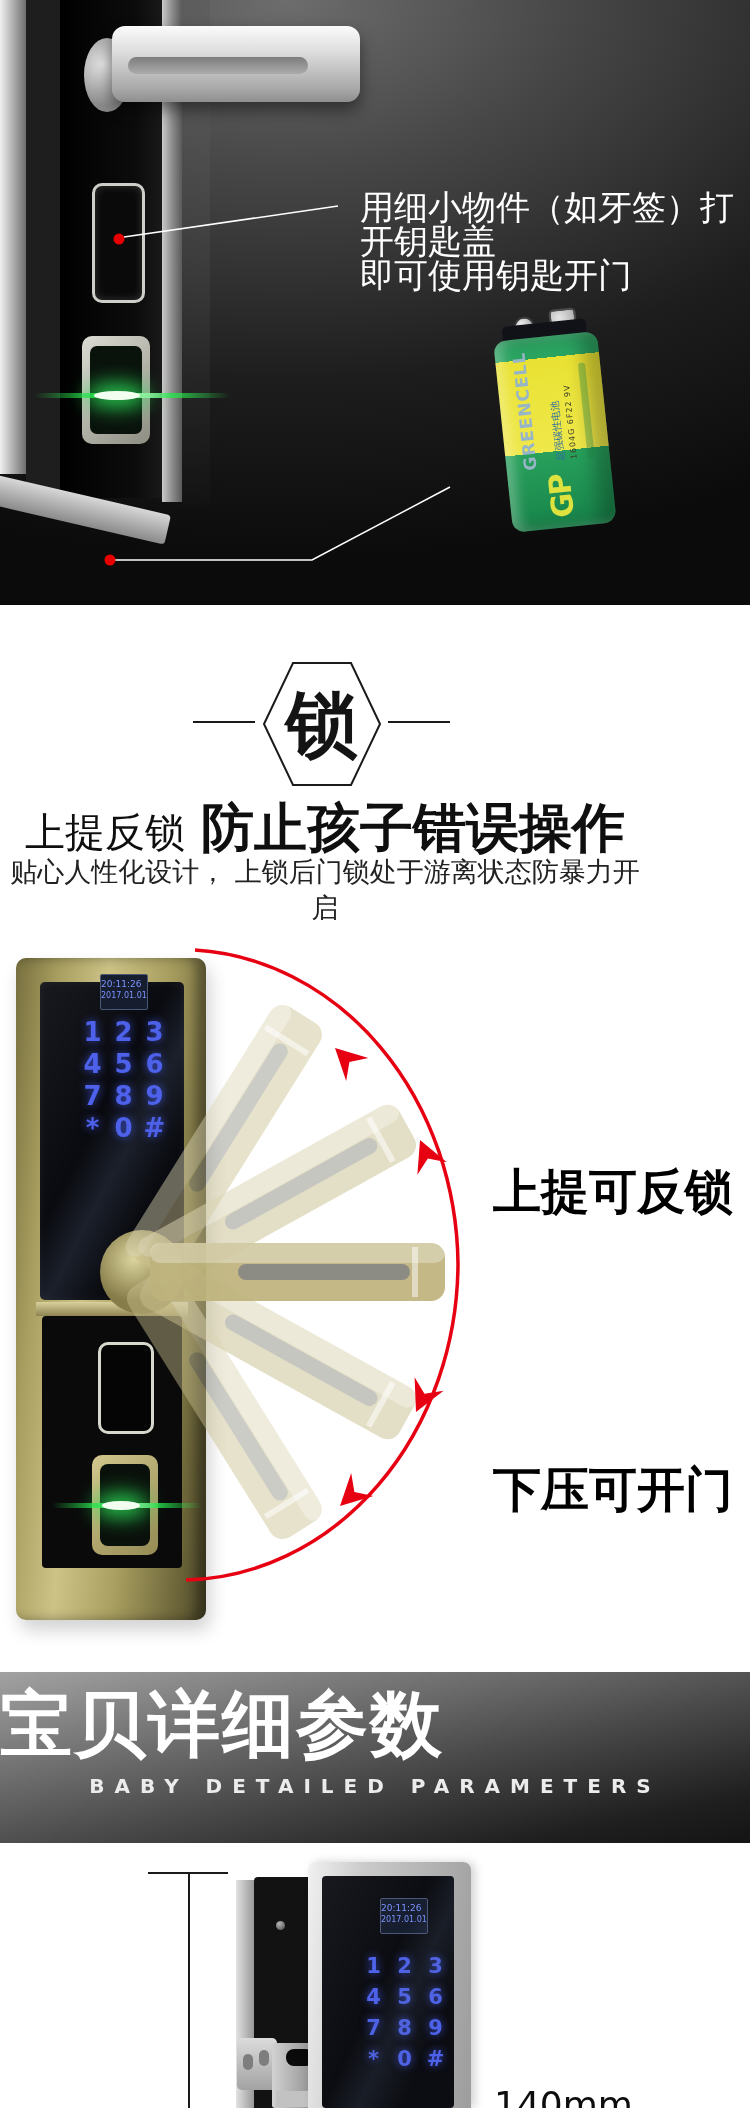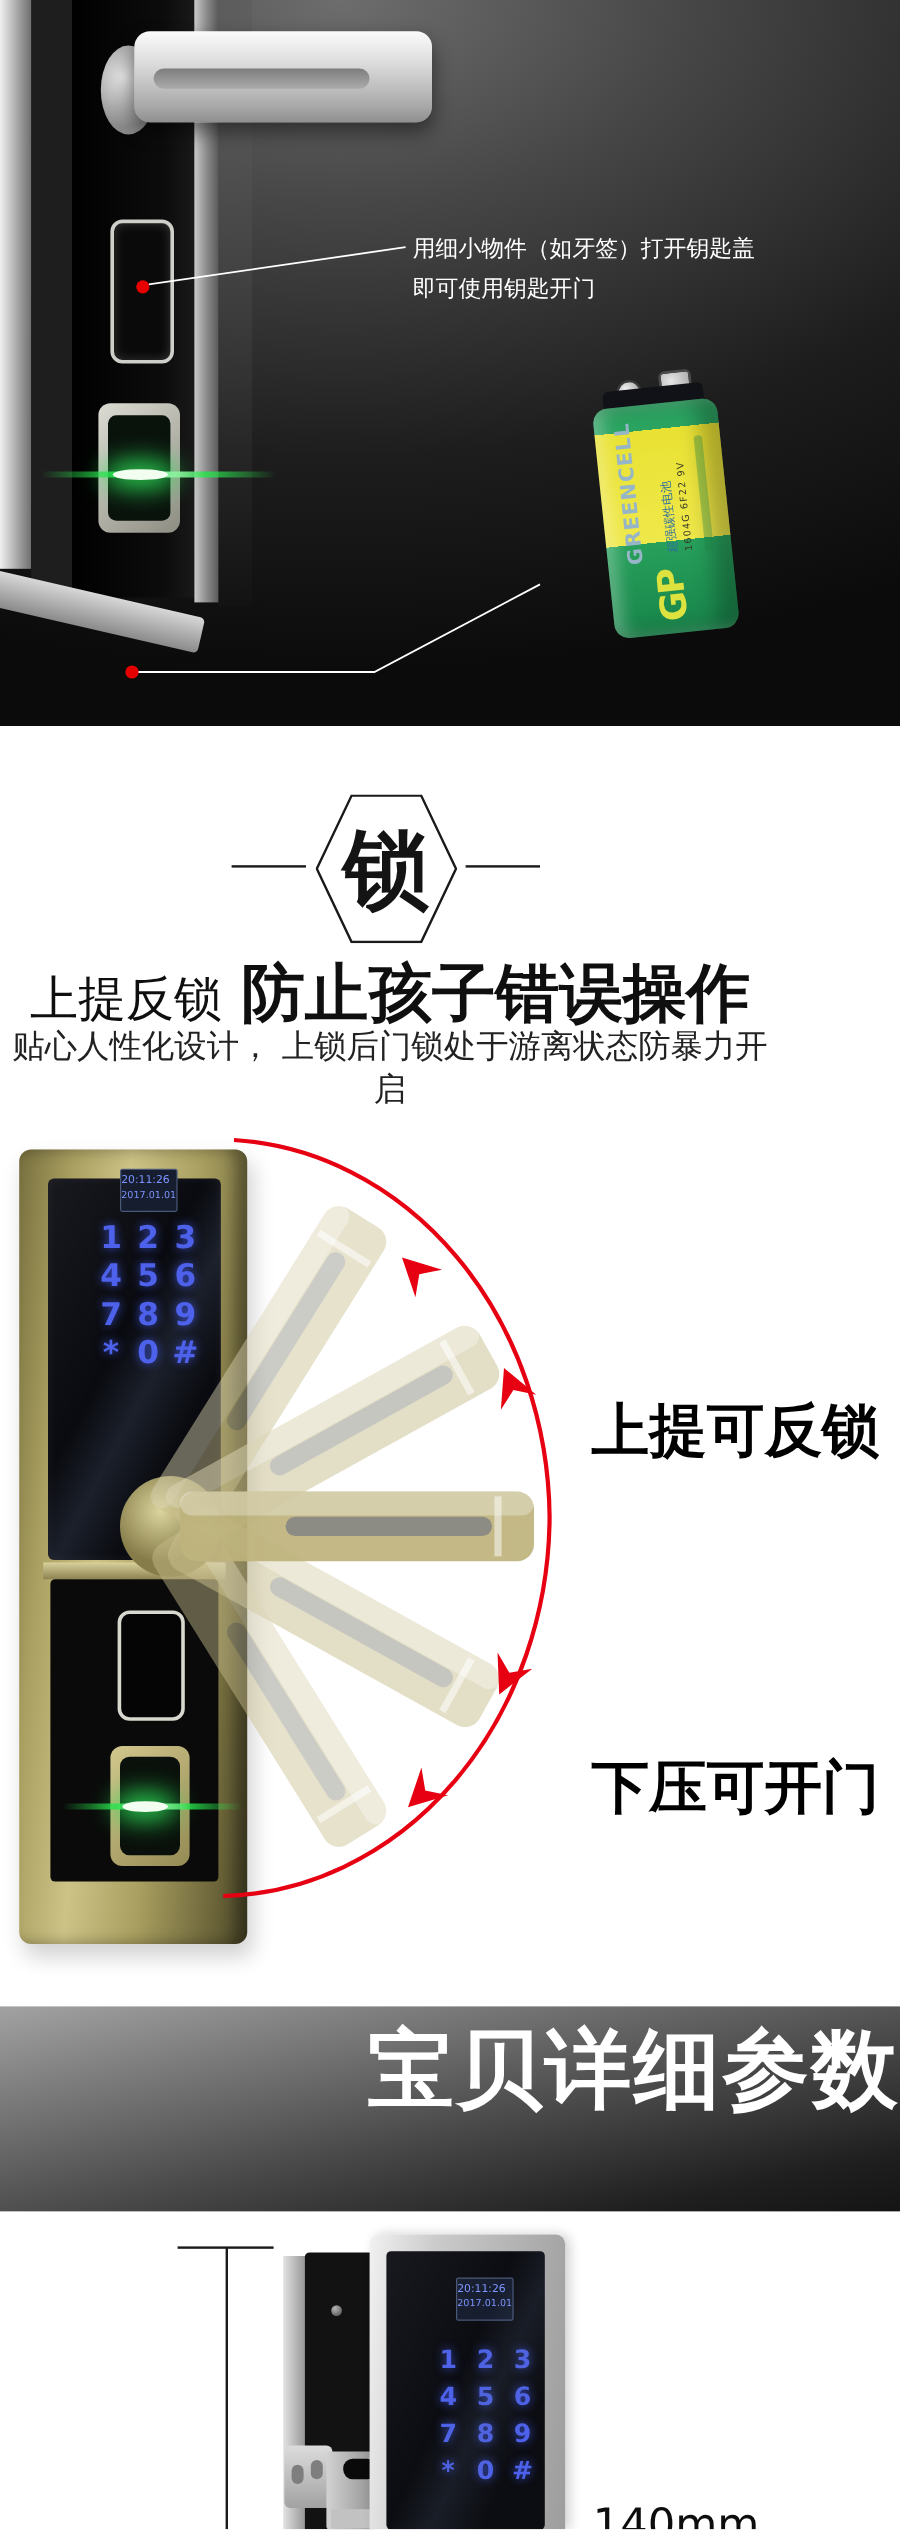--- a/index.html
+++ b/index.html
@@ -26,21 +26,21 @@
     background:linear-gradient(180deg,#7d7d7d,#ababab);}
   .keyhole-cover{left:92px;top:183px;width:47px;height:114px;border:3px solid #cfcfc9;border-radius:10px;
     background:#0a0a0a;box-shadow:inset 0 0 9px rgba(255,255,255,.18);}
   .fp-outer{left:82px;top:336px;width:68px;height:108px;border-radius:10px;
     background:linear-gradient(135deg,#dcdcd4,#8d8d82);}
   .fp-inner{left:90px;top:346px;width:52px;height:88px;border-radius:7px;background:#0a120c;}
   .scan-line{height:5px;border-radius:3px;
     background:linear-gradient(90deg,transparent,rgba(40,225,75,.85) 30%,#ecffe9 50%,rgba(40,225,75,.85) 70%,transparent);}
   .scan-core{width:46px;height:9px;border-radius:50%;background:#f2fff0;
     box-shadow:0 0 20px 8px rgba(46,230,90,.85);}
-  .note{color:#fff;font-size:19px;line-height:34px;}
+  .note{color:#fff;font-size:34px;line-height:34px;margin-left:16px;}
   .note-center{color:#fff;font-size:27px;line-height:33px;text-align:center;}
 
   
   .battery{left:502px;top:318px;width:104px;height:210px;transform:rotate(-6deg);}
   .bat-cap{left:10px;top:4px;width:84px;height:20px;background:#101217;border-radius:5px;}
   .bat-term-a{left:22px;top:-4px;width:17px;height:17px;border-radius:50%;border:2px solid #3a3a3a;
     background:radial-gradient(circle at 35% 30%,#f0f0f0,#8a8a8a);}
   .bat-term-b{left:58px;top:-8px;width:23px;height:23px;border-radius:5px;border:2px solid #4a4a4a;
     background:radial-gradient(circle at 35% 30%,#e6e6e6,#9a9a9a);}
   .bat-body{left:0;top:18px;width:104px;height:192px;border-radius:12px;
@@ -87,21 +87,21 @@
   .glock-keyhole{left:82px;top:384px;width:50px;height:86px;border:3px solid #d8d8ce;border-radius:10px;background:#050505;}
   .gfp-outer{left:76px;top:497px;width:66px;height:100px;border-radius:10px;
     background:linear-gradient(135deg,#d2c88e,#948a53);}
   .gfp-inner{left:84px;top:506px;width:50px;height:82px;border-radius:8px;background:#0a100b;}
   .demo-par{left:442px;top:66px;width:308px;text-align:center;font-size:25px;line-height:31px;color:#111;}
   .demo-label{width:270px;text-align:center;font-size:48px;font-weight:bold;color:#000;white-space:nowrap;}
 
   
   .sec-banner{top:1672px;left:0;width:750px;height:171px;
     background:linear-gradient(168deg,#a2a2a2 0%,#7e7e7e 22%,#4a4a4a 55%,#1f1f1f 85%,#141414 100%);}
-  .banner-title{left:0;top:12px;width:750px;text-align:right;font-size:72px;line-height:80px;
+  .banner-title{left:0;top:12px;width:750px;text-align:left;font-size:72px;line-height:80px;
     font-weight:bold;color:#fff;letter-spacing:2px;}
   .banner-sub{left:0;top:102px;width:750px;text-align:center;font-size:20px;font-weight:bold;
     color:#ececec;letter-spacing:10px;}
 
   
   .sec-bottom{top:1843px;left:0;width:750px;height:265px;background:#fff;overflow:hidden;}
   .dim-h{left:148px;top:29px;width:80px;height:2px;background:#1a1a1a;}
   .dim-v{left:188px;top:30px;width:2px;height:235px;background:#1a1a1a;}
   .bk-strip{left:236px;top:37px;width:18px;height:228px;background:linear-gradient(90deg,#e2e2e2,#989898);}
   .bk-panel{left:254px;top:34px;width:56px;height:231px;background:#121212;border-top-left-radius:4px;}
@@ -267,20 +267,21 @@
         <polygon points="0,0 -31,16 -20,0 -31,-16" transform="translate(340,586) rotate(136)"></polygon>
       </g>
     </svg>
 
     <div class="abs demo-label" style="left:478px;top:240px;">上提可反锁</div>
     <div class="abs demo-label" style="left:478px;top:538px;">下压可开门</div>
   </div>
 
   <div class="abs sec-banner">
     <div class="abs banner-title">宝贝详细参数</div>
+    <div class="abs banner-sub">BABY DETAILED PARAMETERS</div>
   </div>
 
   <div class="abs sec-bottom">
     <div class="abs dim-h"></div>
     <div class="abs dim-v"></div>
 
     <div class="abs bk-strip"></div>
     <div class="abs bk-panel"></div>
     <div class="abs bk-screw"></div>
     <div class="abs bk-bracket">

